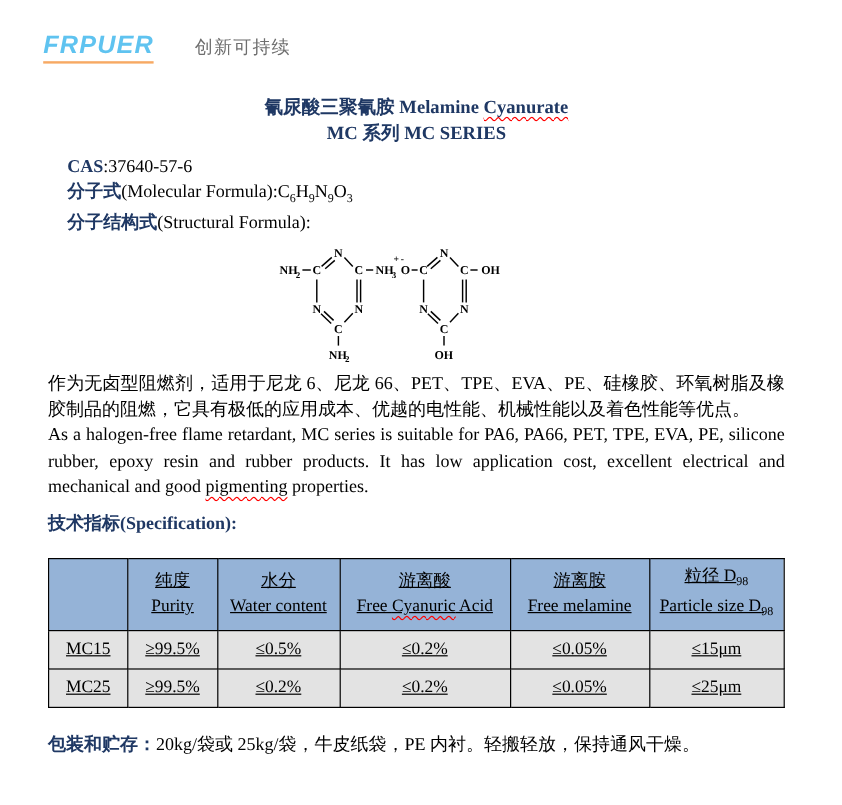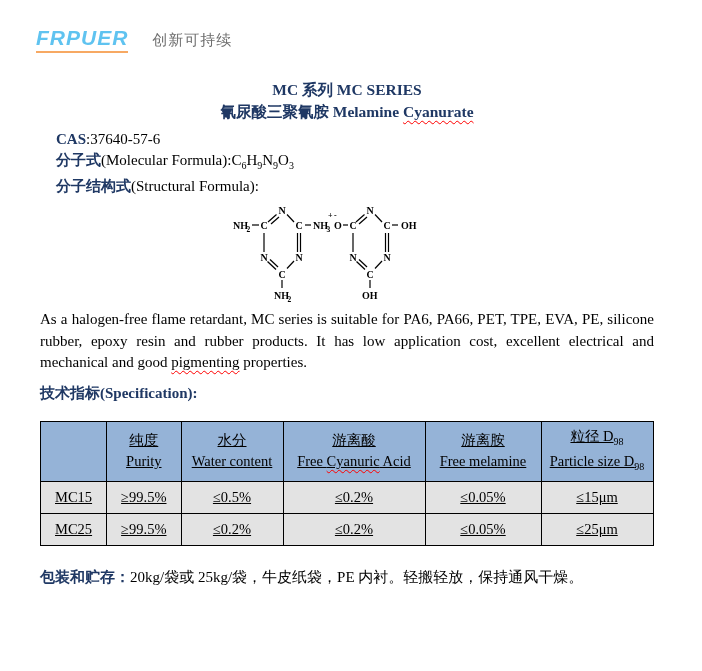--- a/index.html
+++ b/index.html
@@ -5,30 +5,30 @@
   html,body{margin:0;padding:0;background:#ffffff;}
   body{
     width:702px;height:671px;
     font-family:"Liberation Serif","DejaVu Serif",serif;
     color:#000;
   }
   .page{position:relative;width:702px;height:671px;overflow:hidden;background:#fff;}
   .content{padding:0 48px 0 40px;}
 
   
-  .logo-row{padding:26px 0 0 36px;display:flex;align-items:baseline;}
+  .logo-row{padding:26px 0 0 36px;display:flex;align-items:baseline;gap:24px;}
   .brand{
     font-family:"Liberation Sans","DejaVu Sans",sans-serif;
     font-size:21px;font-weight:bold;font-style:italic;
     color:#5fc3f0;letter-spacing:1px;
     border-bottom:2px solid #f7a963;padding-bottom:1px;
   }
   .tagline{
     font-family:"Liberation Sans","DejaVu Sans",sans-serif;
-    font-size:15px;color:#6e6e6e;margin-left:24px;letter-spacing:1px;
+    font-size:15px;color:#6e6e6e;margin-left:10px;letter-spacing:1px;
   }
 
   
   .title-block{margin-top:26px;text-align:center;color:#1f3864;font-weight:bold;
     font-size:15.5px;line-height:22px;}
   .misspelled{text-decoration:underline wavy #ff0000 1px;text-underline-offset:3px;}
 
   
   .props{margin-top:6px;font-size:15px;line-height:21px;margin-left:16px;}
   .blue{color:#1f3864;font-weight:bold;}
@@ -62,22 +62,22 @@
 <div class="page">
 
   <div class="logo-row">
     <span class="brand">FRPUER</span>
     <span class="tagline">创新可持续</span>
   </div>
 
   <div class="content">
 
     <div class="title-block">
+      <div><span>氰尿酸三聚氰胺 </span><span>Melamine </span><span class="misspelled">Cyanurate</span></div>
       <div><span>MC 系列 MC SERIES</span></div>
-      <div><span>氰尿酸三聚氰胺 </span><span>Melamine </span><span class="misspelled">Cyanurate</span></div>
     </div>
 
     <div class="props">
       <div><span class="blue">CAS</span><span>:37640-57-6</span></div>
       <div><span class="blue">分子式</span><span>(Molecular Formula):C</span><sub>6</sub><span>H</span><sub>9</sub><span>N</span><sub>9</sub><span>O</span><sub>3</sub></div>
       <div><span class="blue">分子结构式</span><span>(Structural Formula):</span></div>
     </div>
 
     <div class="structure">
       <svg width="205" height="105" viewBox="0 0 205 105">
@@ -136,20 +136,21 @@
         <text class="atom" x="128" y="60.5" text-anchor="middle">N</text>
         <text class="atom" x="162" y="60.5" text-anchor="middle">N</text>
         <text class="atom" x="145" y="77.5" text-anchor="middle">C</text>
 
         <text class="grp" x="176" y="28.5">OH</text>
 
         <text class="grp" x="137" y="99">OH</text>
       </svg>
     </div>
 
+    <p class="para"><span>作为无卤型阻燃剂，适用于尼龙 6、尼龙 66、PET、TPE、EVA、PE、硅橡胶、环氧树脂及橡胶制品的阻燃，它具有极低的应用成本、优越的电性能、机械性能以及着色性能等优点。</span></p>
     <p class="para"><span>As a halogen-free flame retardant, MC series is suitable for PA6, PA66, PET, TPE, EVA, PE, silicone rubber, epoxy resin and rubber products. It has low application cost, excellent electrical and mechanical and good </span><span class="misspelled">pigmenting</span><span> properties.</span></p>
 
     <div class="sec-heading">技术指标(Specification):</div>
 
     <table class="spec">
       <colgroup>
         <col style="width:62px">
           <col style="width:74px">
           <col style="width:102px">
         <col style="width:142px">

